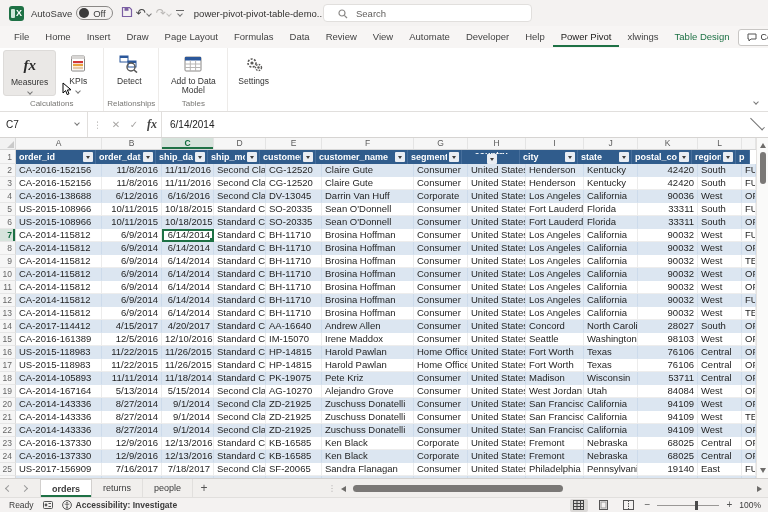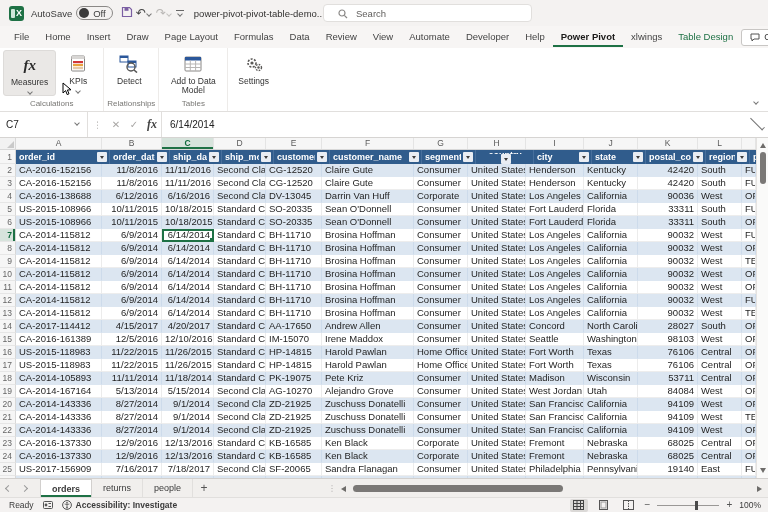--- a/index.html
+++ b/index.html
@@ -21,21 +21,21 @@
   .fname{margin-left:10px;display:flex;align-items:center;gap:5px;color:#323130}
   .searchbox{position:absolute;left:323px;top:4px;width:209px;height:18px;background:#fff;border:1px solid #E1DFDD;border-radius:4px;display:flex;align-items:center;gap:7px;padding-left:32px;color:#605E5C}
   .tb-right{position:absolute;right:0;top:0;height:26px;display:flex;align-items:center;gap:0}
   .username{font-size:9.5px;color:#3b3b3b;margin-right:8px}
   .avatar{width:17px;height:17px;border-radius:50%;background:radial-gradient(circle at 50% 35%,#caa27e 0 40%,#6b4f3a 75%);border:1px solid #d0cece;margin-right:12px}
   .winbtn{width:26px;height:26px;display:flex;align-items:center;justify-content:center;color:#444}
 
   
   .menubar{position:absolute;left:0;top:26px;width:768px;height:22px;background:#F7F5F4;display:flex;align-items:center;padding:0 6px}
   .mtab{font-size:9.5px;color:#444;padding:4px 8px 5px;white-space:nowrap;cursor:default}
-  .mtab.active{color:#1b1a19;font-weight:bold;box-shadow:inset 0 -2px 0 #1E7145}
+  .mtab.active{color:#1b1a19;font-weight:normal;box-shadow:inset 0 -2px 0 #1E7145}
   .mtab.ctx{color:#1E7145}
   .mb-right{margin-left:auto;display:flex;align-items:center;gap:6px;padding-right:6px}
   .comments-btn{display:flex;align-items:center;gap:4px;border:1px solid #c8c6c4;background:#fff;border-radius:3px;height:17px;padding:0 8px;font-size:9px;color:#333}
 
   
   .ribbon{position:absolute;left:0;top:48px;width:768px;height:64px;background:#fff;border-bottom:1px solid #E1DFDD;display:flex}
   .rgroup{display:flex;flex-direction:column;border-right:1px solid #EDEBE9;padding:2px 3px 0}
   .rbtns{display:flex;flex:1}
   .rbtn{display:flex;flex-direction:column;align-items:center;justify-content:flex-start;padding:4px 7px 1px;gap:3px;font-size:8.5px;color:#333;border-radius:3px;min-width:44px;text-align:center}
   .rbtn.hovered{background:#EAE8E6;border:1px solid #dddbd9}
@@ -296,21 +296,21 @@
         <div class="colhead" style="width: 54px;">G</div>
         <div class="colhead" style="width: 58px;">H</div>
         <div class="colhead" style="width: 58px;">I</div>
         <div class="colhead" style="width: 54px;">J</div>
         <div class="colhead" style="width: 60px;">K</div>
         <div class="colhead" style="width: 44px;">L</div>
         <div class="colhead" style="width: 14px;"></div>
       </div>
       <div class="row hdr">
         <div class="rownum">1</div>
-        <div class="thead" style="width: 94px;">
+        <div class="thead" style="width: 80px;">
           <span class="ht">order_id</span>
           <span class="filter"></span>
         </div>
         <div class="thead" style="width: 60px;">
           <span class="ht">order_date</span>
           <span class="filter"></span>
         </div>
         <div class="thead" style="width: 52px;">
           <span class="ht">ship_date</span>
           <span class="filter"></span>
@@ -546,21 +546,21 @@
         <div class="cell r" style="width: 60px;">90032</div>
         <div class="cell" style="width: 44px;">West</div>
         <div class="cell" style="width: 14px;">TE</div>
       </div>
       <div class="row band">
         <div class="rownum">14</div>
         <div class="cell" style="width: 86px;">CA-2017-114412</div>
         <div class="cell r" style="width: 60px;">4/15/2017</div>
         <div class="cell r" style="width: 52px;">4/20/2017</div>
         <div class="cell" style="width: 52px;">Standard Class</div>
-        <div class="cell" style="width: 56px;">AA-17650</div>
+        <div class="cell" style="width: 56px;">AA-16640</div>
         <div class="cell" style="width: 92px;">Andrew Allen</div>
         <div class="cell" style="width: 54px;">Consumer</div>
         <div class="cell" style="width: 58px;">United States</div>
         <div class="cell" style="width: 58px;">Concord</div>
         <div class="cell" style="width: 54px;">North Carolina</div>
         <div class="cell r" style="width: 60px;">28027</div>
         <div class="cell" style="width: 44px;">South</div>
         <div class="cell" style="width: 14px;">OF</div>
       </div>
       <div class="row">

